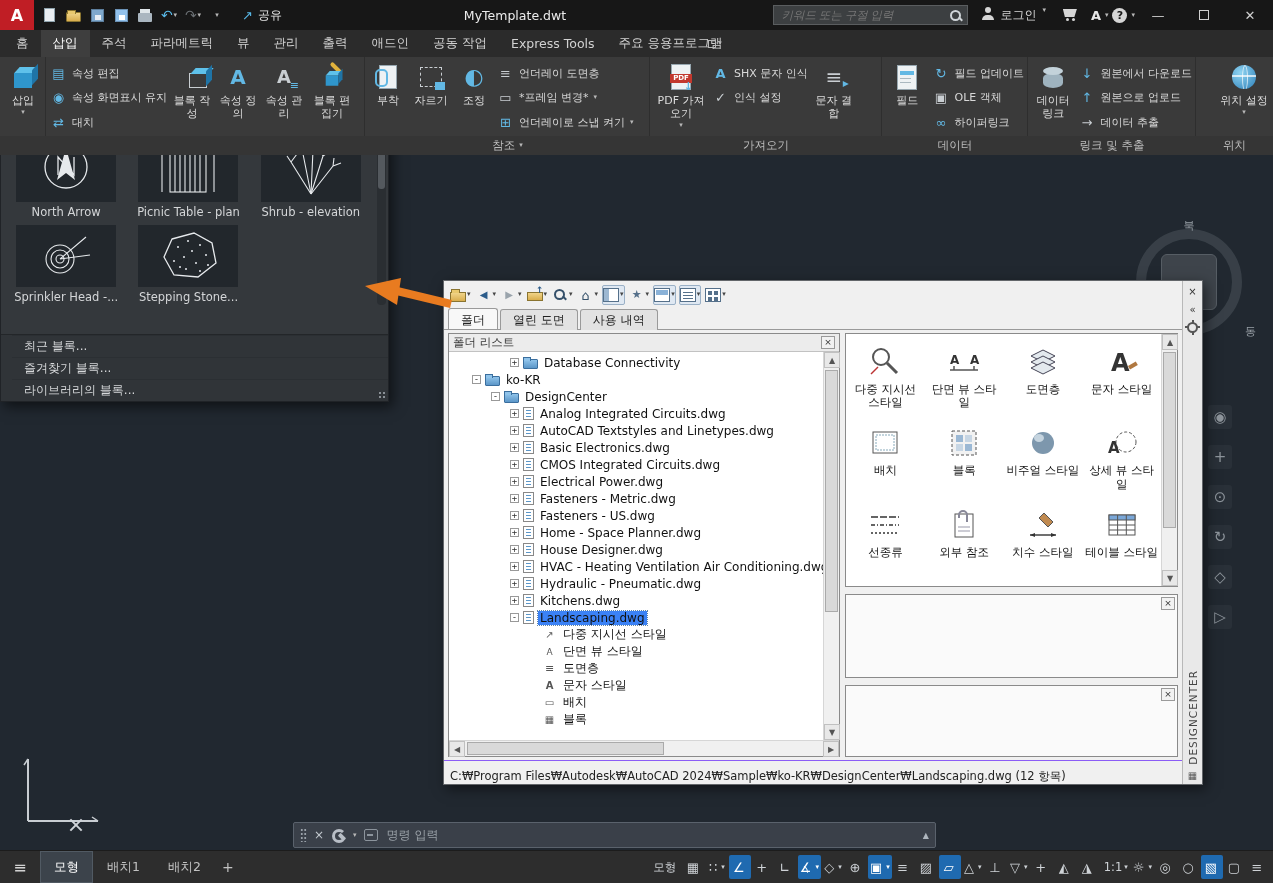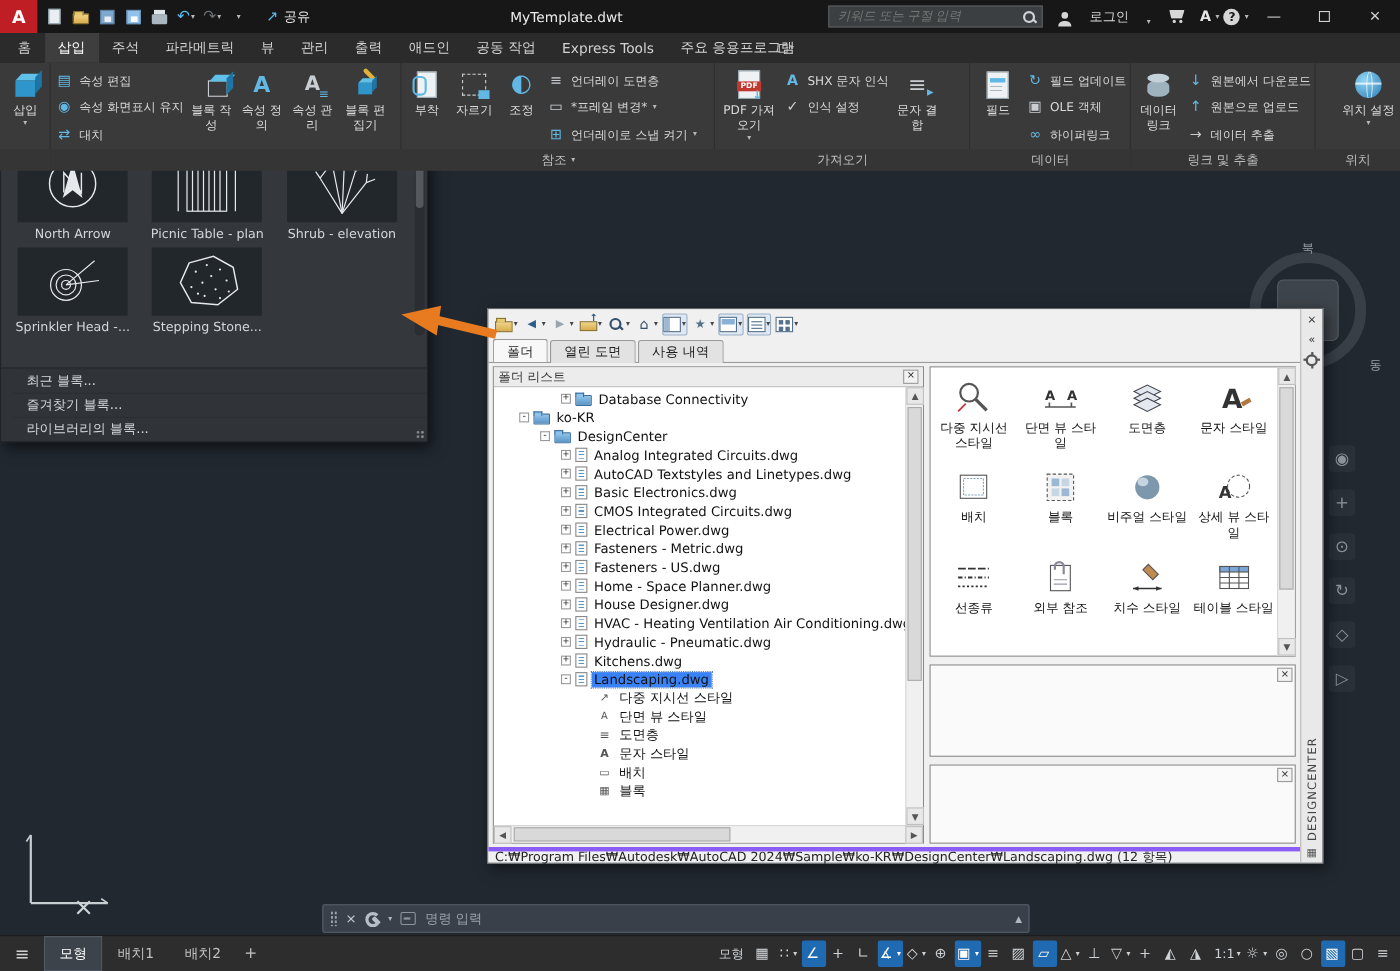--- a/index.html
+++ b/index.html
@@ -30,21 +30,21 @@
   .tb-title{position:absolute;left:400px;width:230px;text-align:center;font-size:12.5px;color:#ececec;}
   .tb-right{margin-left:auto;display:flex;align-items:center;height:100%;}
   .searchbox{width:195px;height:20px;background:#3c3f41;border:1px solid #5a5d5f;display:flex;align-items:center;padding:0 5px;margin-right:6px;}
   .searchbox input{flex:1;min-width:0;background:transparent;border:none;outline:none;color:#a9adb1;font-style:italic;font-size:11.5px;font-family:Liberation Serif, serif;}
   .magw{width:13px;height:13px;position:relative;flex:none;}
   .magw::before{content:"";position:absolute;left:1px;top:1px;width:7px;height:7px;border:2px solid #cfd4d8;border-radius:50%;}
   .magw::after{content:"";position:absolute;left:9px;top:9px;width:5px;height:2px;background:#cfd4d8;transform:rotate(45deg);}
   .personw{width:12px;height:13px;position:relative;}
   .personw::before{content:"";position:absolute;left:3px;top:0;width:6px;height:6px;border-radius:50%;background:#d6d6d6;}
   .personw::after{content:"";position:absolute;left:0;bottom:0;width:12px;height:5px;border-radius:6px 6px 0 0;background:#d6d6d6;}
-  .signin{display:flex;align-items:flex-end;gap:16px;padding:0 8px;font-size:12px;}
+  .signin{display:flex;align-items:flex-start;gap:6px;padding:0 8px;font-size:12px;}
   .cartw{width:15px;height:12px;position:relative;margin:0 9px;}
   .cartw::before{content:"";position:absolute;left:0;top:0;width:14px;height:8px;background:#d6d6d6;
     clip-path:polygon(0 0,100% 0,82% 100%,14% 100%);}
   .cartw::after{content:"";position:absolute;left:3px;bottom:0;width:3px;height:3px;border-radius:50%;background:#d6d6d6;box-shadow:6px 0 0 #d6d6d6;}
   .abox{font-size:13px;font-weight:bold;color:#e6e6e6;padding:0 4px;}
   .helpw{width:15px;height:15px;border-radius:50%;background:#d6d6d6;color:#171717;font-size:11px;font-weight:bold;
     display:flex;align-items:center;justify-content:center;margin:0 4px;}
   .winbtn{width:46px;height:30px;display:flex;align-items:center;justify-content:center;color:#d0d0d0;font-size:13px;}
   .maxbox{width:10px;height:10px;border:1px solid #d0d0d0;}
 
@@ -200,21 +200,21 @@
   .sb-thumb-h{position:absolute;top:1px;bottom:1px;left:2px;width:55%;background:#d9d9d9;border:1px solid #aaa;}
   .dc-right{flex:1;display:flex;flex-direction:column;gap:7px;min-width:0;}
   .dc-content{flex:1;border:1px solid #8a8a8a;background:#fff;display:flex;min-height:0;}
   .content-grid{flex:1;display:grid;grid-template-columns:repeat(4,1fr);align-content:start;padding:10px 0 0;row-gap:16px;}
   .citem{display:flex;flex-direction:column;align-items:center;gap:3px;font-size:11.5px;text-align:center;color:#111;line-height:1.15;}
   .citem span{max-width:74px;}
   .dc-preview{height:84px;border:1px solid #8a8a8a;background:#fafafa;position:relative;flex:none;}
   .dc-desc{height:72px;border:1px solid #8a8a8a;background:#fafafa;position:relative;flex:none;}
   .pane-x{position:absolute;right:2px;top:2px;width:14px;height:13px;border:1px solid #9a9a9a;background:#f2f2f2;
     font-size:9px;line-height:11px;text-align:center;color:#333;}
-  .dc-status{height:14px;border-top:4px solid #8b5cf6;font-size:11.5px;display:flex;align-items:center;padding:0 6px;color:#222;background:#f0f0f0;}
+  .dc-status{height:24px;border-top:1px solid #8b5cf6;font-size:11.5px;display:flex;align-items:flex-end;padding:0 6px;color:#222;background:#f0f0f0;}
   .dc-side{width:20px;flex:none;background:#e9e9e9;border-left:1px solid #b8b8b8;display:flex;flex-direction:column;align-items:center;padding:3px 0;}
   .side-btn{width:14px;height:14px;display:flex;align-items:center;justify-content:center;font-size:10px;color:#333;margin-bottom:4px;}
   .gearic{width:11px;height:11px;border:2px solid #555;border-radius:50%;position:relative;}
   .gearic::before{content:"";position:absolute;left:2.5px;top:-4px;width:2px;height:4px;background:#555;
     box-shadow:0 11px 0 #555;}
   .gearic::after{content:"";position:absolute;left:-4px;top:2.5px;width:4px;height:2px;background:#555;
     box-shadow:11px 0 0 #555;}
   .side-title{margin-top:auto;margin-bottom:4px;writing-mode:vertical-rl;transform:rotate(180deg);
     font-size:10.5px;letter-spacing:1px;color:#444;}
   .side-bottom{width:12px;height:12px;font-size:10px;color:#555;display:flex;align-items:center;justify-content:center;}

